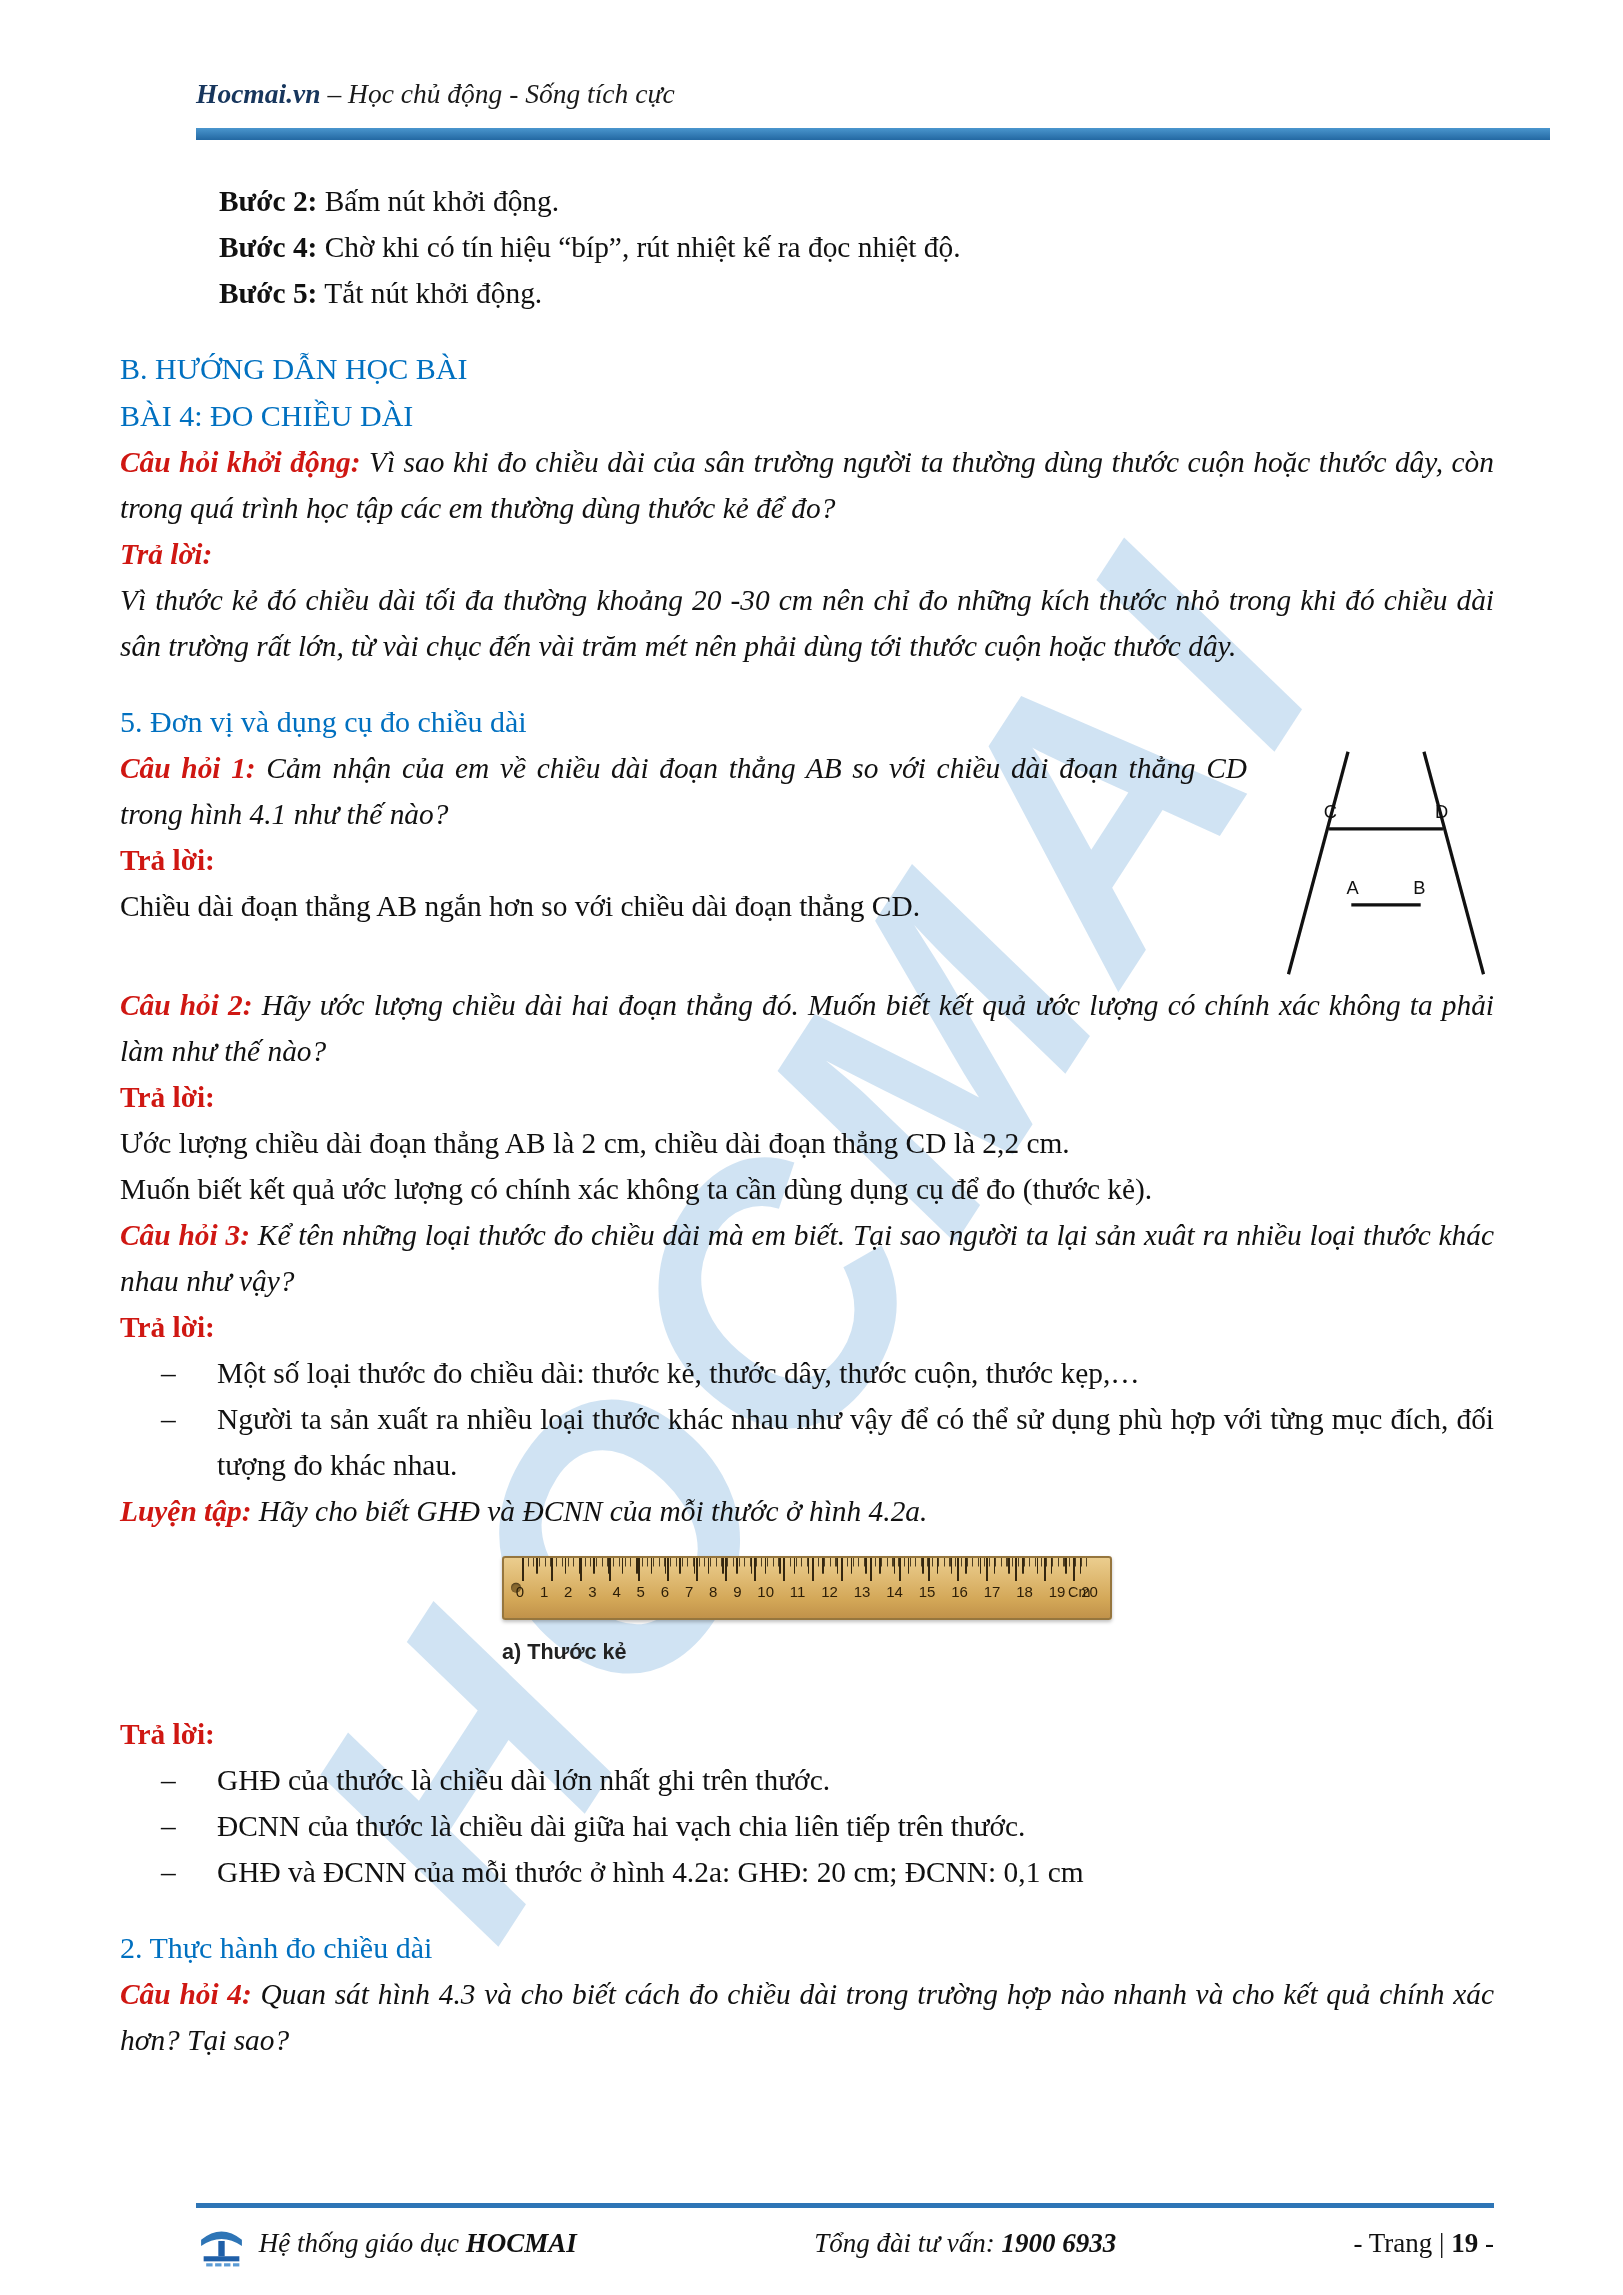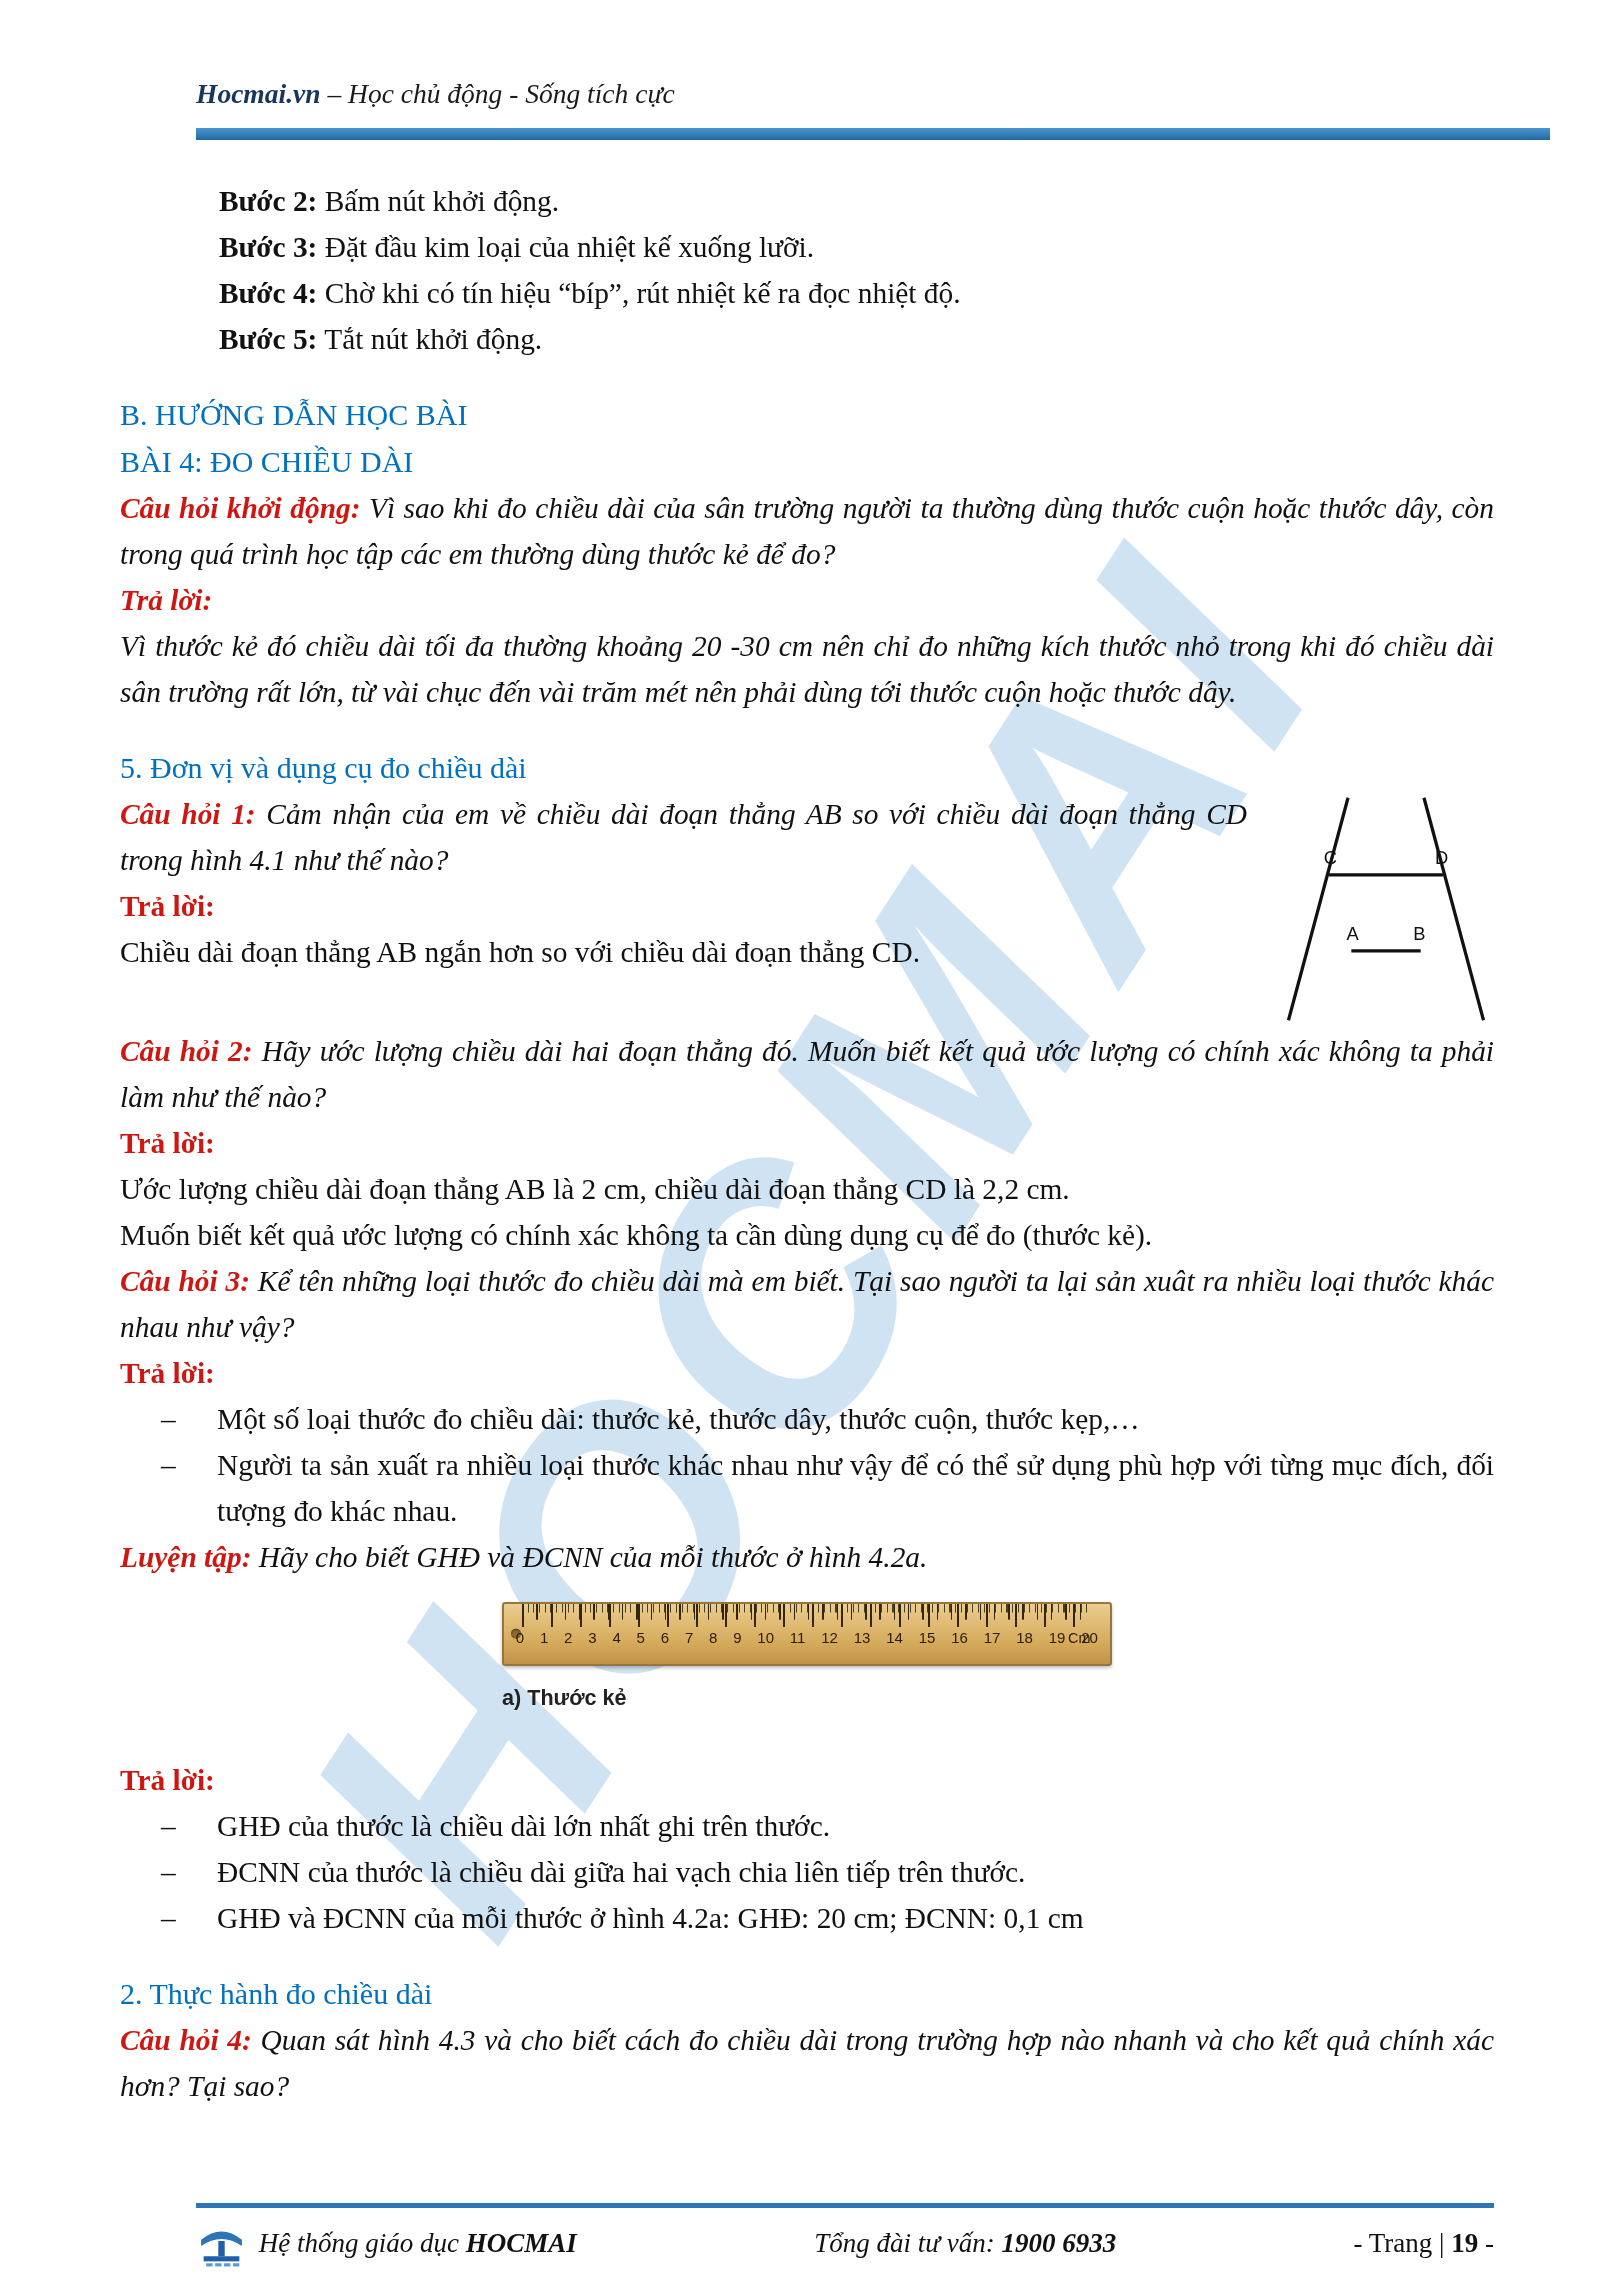--- a/index.html
+++ b/index.html
@@ -127,21 +127,20 @@
       <span class="brand">Hocmai.vn</span>
       <span class="tagline">– Học chủ động - Sống tích cực</span>
     </div>
     <div class="header-rule"></div>
   </header>
 
   <main>
 
     <div class="steps">
       <p class="p"><span class="step-label">Bước 2:</span><span> Bấm nút khởi động.</span></p>
-      <p class="p"><span class="step-label">Bước 3:</span><span> Đặt đầu kim loại của nhiệt kế xuống lưỡi.</span></p>
       <p class="p"><span class="step-label">Bước 4:</span><span> Chờ khi có tín hiệu “bíp”, rút nhiệt kế ra đọc nhiệt độ.</span></p>
       <p class="p"><span class="step-label">Bước 5:</span><span> Tắt nút khởi động.</span></p>
     </div>
 
     <p class="h-blue gap-md">B. HƯỚNG DẪN HỌC BÀI</p>
     <p class="h-blue">BÀI 4: ĐO CHIỀU DÀI</p>
 
     <p class="p"><span class="q-label">Câu hỏi khởi động:</span><span class="q-text"> Vì sao khi đo chiều dài của sân trường người ta thường dùng thước cuộn hoặc thước dây, còn trong quá trình học tập các em thường dùng thước kẻ để đo?</span></p>
     <p class="p"><span class="ans-label italic">Trả lời:</span></p>
     <p class="p italic">Vì thước kẻ đó chiều dài tối đa thường khoảng 20 -30 cm nên chỉ đo những kích thước nhỏ trong khi đó chiều dài sân trường rất lớn, từ vài chục đến vài trăm mét nên phải dùng tới thước cuộn hoặc thước dây.</p>

